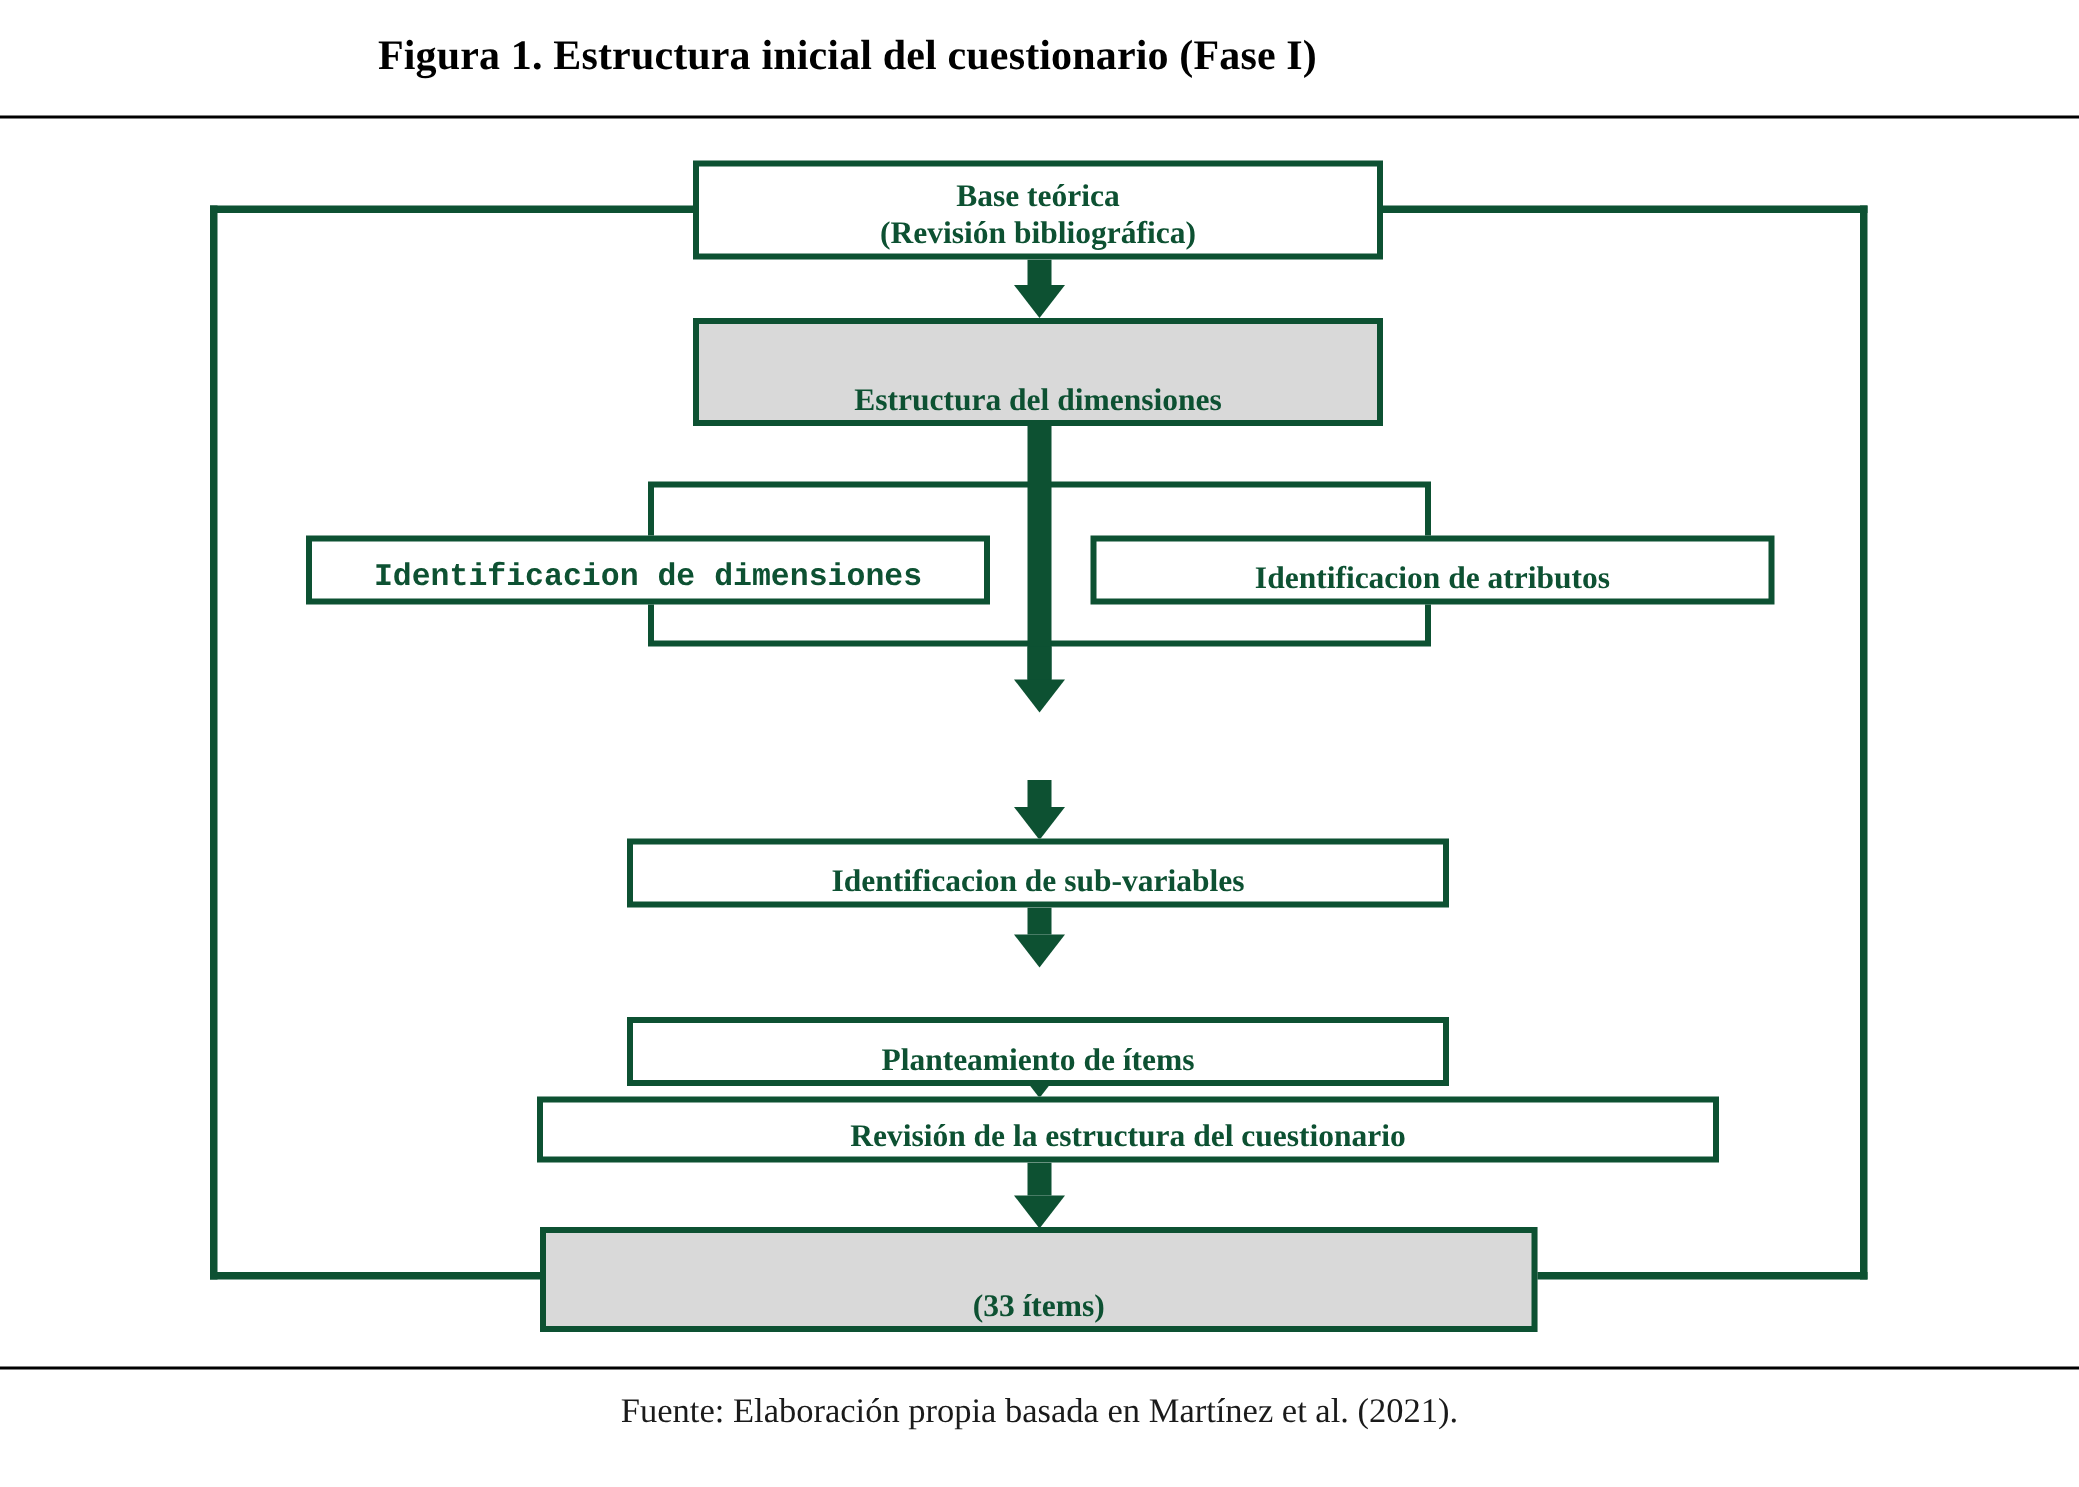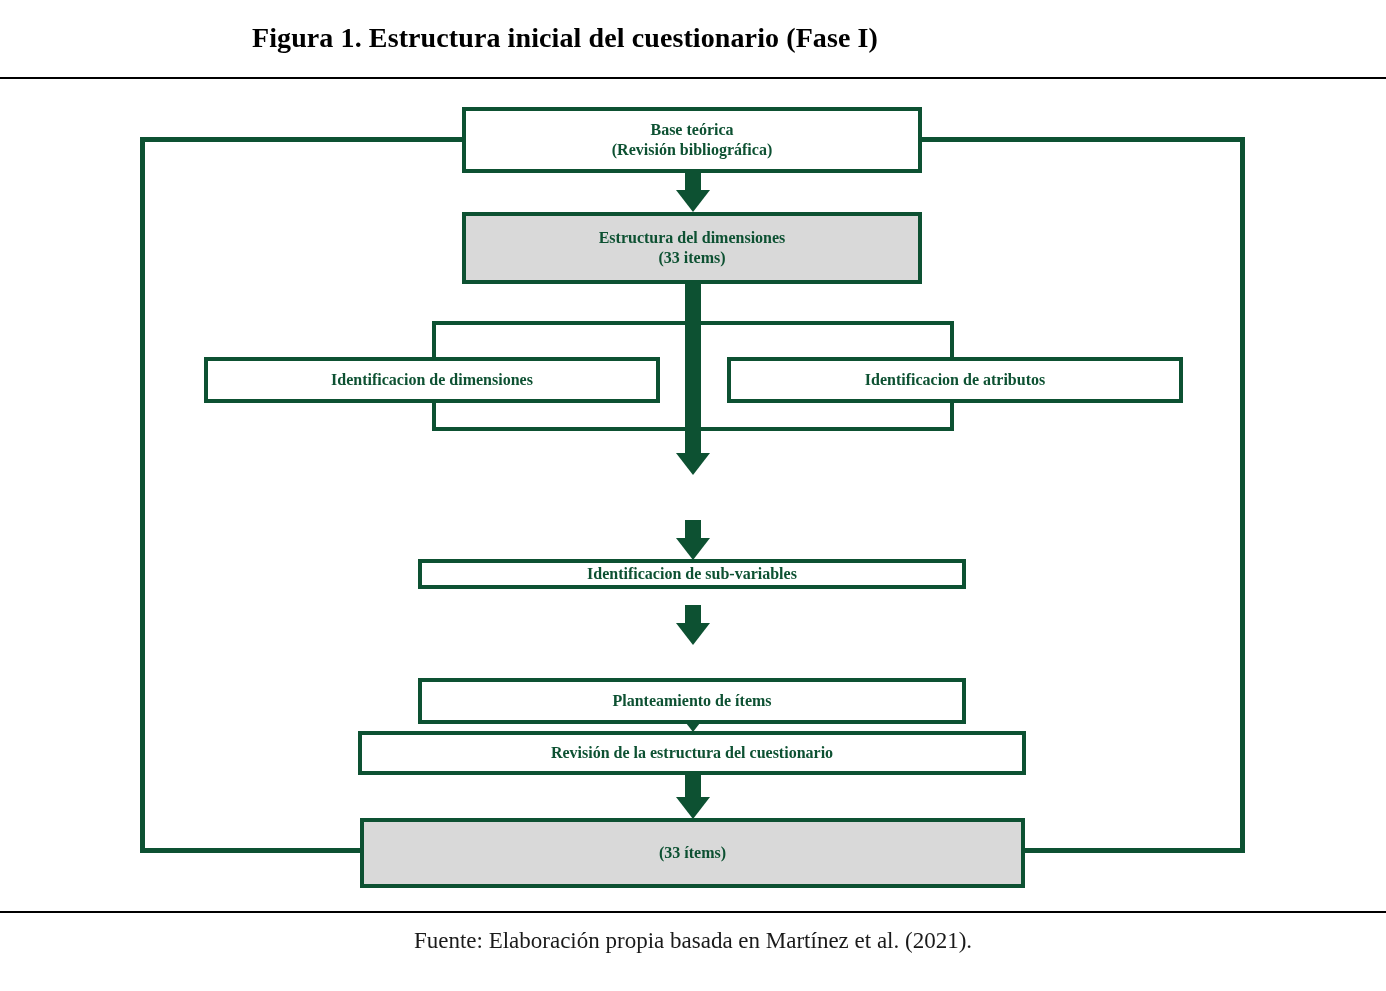--- a/index.html
+++ b/index.html
@@ -54,24 +54,24 @@
   }
 
   
   .box {
     position: absolute;
     box-sizing: border-box;
     border: 4px solid #0d5132;
     background: #ffffff;
     color: #0d5132;
     font-weight: bold;
-    font-size: 16px;
+    font-size: 21px;
     line-height: 1.22;
     display: flex;
-    align-items: center;
+    align-items: flex-end;
     justify-content: center;
     text-align: center;
     z-index: 5;
   }
   .box.shaded { background: #d9d9d9; }
   .box .line2 { display: block; }
 
   
   .connector-rect {
     position: absolute;
@@ -139,66 +139,65 @@
   </div>
 
   <div class="arrow" style="left:676px; top:173px; width:34px; height:39px;">
     <span class="shaft" style="height:17px;"></span>
     <span class="head"></span>
   </div>
 
   <div class="box shaded" style="left:462px; top:212px; width:460px; height:72px;">
     <span>
       <span>Estructura del dimensiones</span>
-      <span class="line2">(33 items)</span>
     </span>
   </div>
 
   <div class="loop-seg" style="left:685px; top:284px; width:16px; height:170px; z-index:4;"></div>
 
   <div class="connector-rect" style="left:432px; top:321px; width:522px; height:110px;"></div>
 
-  <div class="box" style="left:204px; top:357px; width:456px; height:46px;">
+  <div class="box" style="left:204px; top:357px; width:456px; height:46px;font-family:Liberation Mono, monospace;">
     <span>Identificacion de dimensiones</span>
   </div>
 
   <div class="box" style="left:727px; top:357px; width:456px; height:46px;">
     <span>Identificacion de atributos</span>
   </div>
 
   <div class="arrow" style="left:676px; top:431px; width:34px; height:44px;">
     <span class="shaft" style="height:22px;"></span>
     <span class="head"></span>
   </div>
 
 
   <div class="arrow" style="left:676px; top:520px; width:34px; height:40px;">
     <span class="shaft" style="height:18px;"></span>
     <span class="head"></span>
   </div>
 
-  <div class="box" style="left:418px; top:559px; width:548px; height:30px;">
+  <div class="box" style="left:418px; top:559px; width:548px; height:46px;">
     <span>Identificacion de sub-variables</span>
   </div>
 
   <div class="arrow" style="left:676px; top:605px; width:34px; height:40px;">
     <span class="shaft" style="height:18px;"></span>
     <span class="head"></span>
   </div>
 
   <div class="box" style="left:418px; top:644px; width:548px; height:46px;margin-top:34px;">
     <span>Planteamiento de ítems</span>
   </div>
 
   <div class="arrow" style="left:676px; top:690px; width:34px; height:42px;">
     <span class="shaft" style="height:20px;"></span>
     <span class="head"></span>
   </div>
 
-  <div class="box" style="left:358px; top:731px; width:668px; height:44px;">
+  <div class="box" style="left:358px; top:731px; width:788px; height:44px;">
     <span>Revisión  de la estructura del cuestionario</span>
   </div>
 
   <div class="arrow" style="left:676px; top:775px; width:34px; height:44px;">
     <span class="shaft" style="height:22px;"></span>
     <span class="head"></span>
   </div>
 
   <div class="box shaded" style="left:360px; top:818px; width:665px; height:70px;">
     <span>

